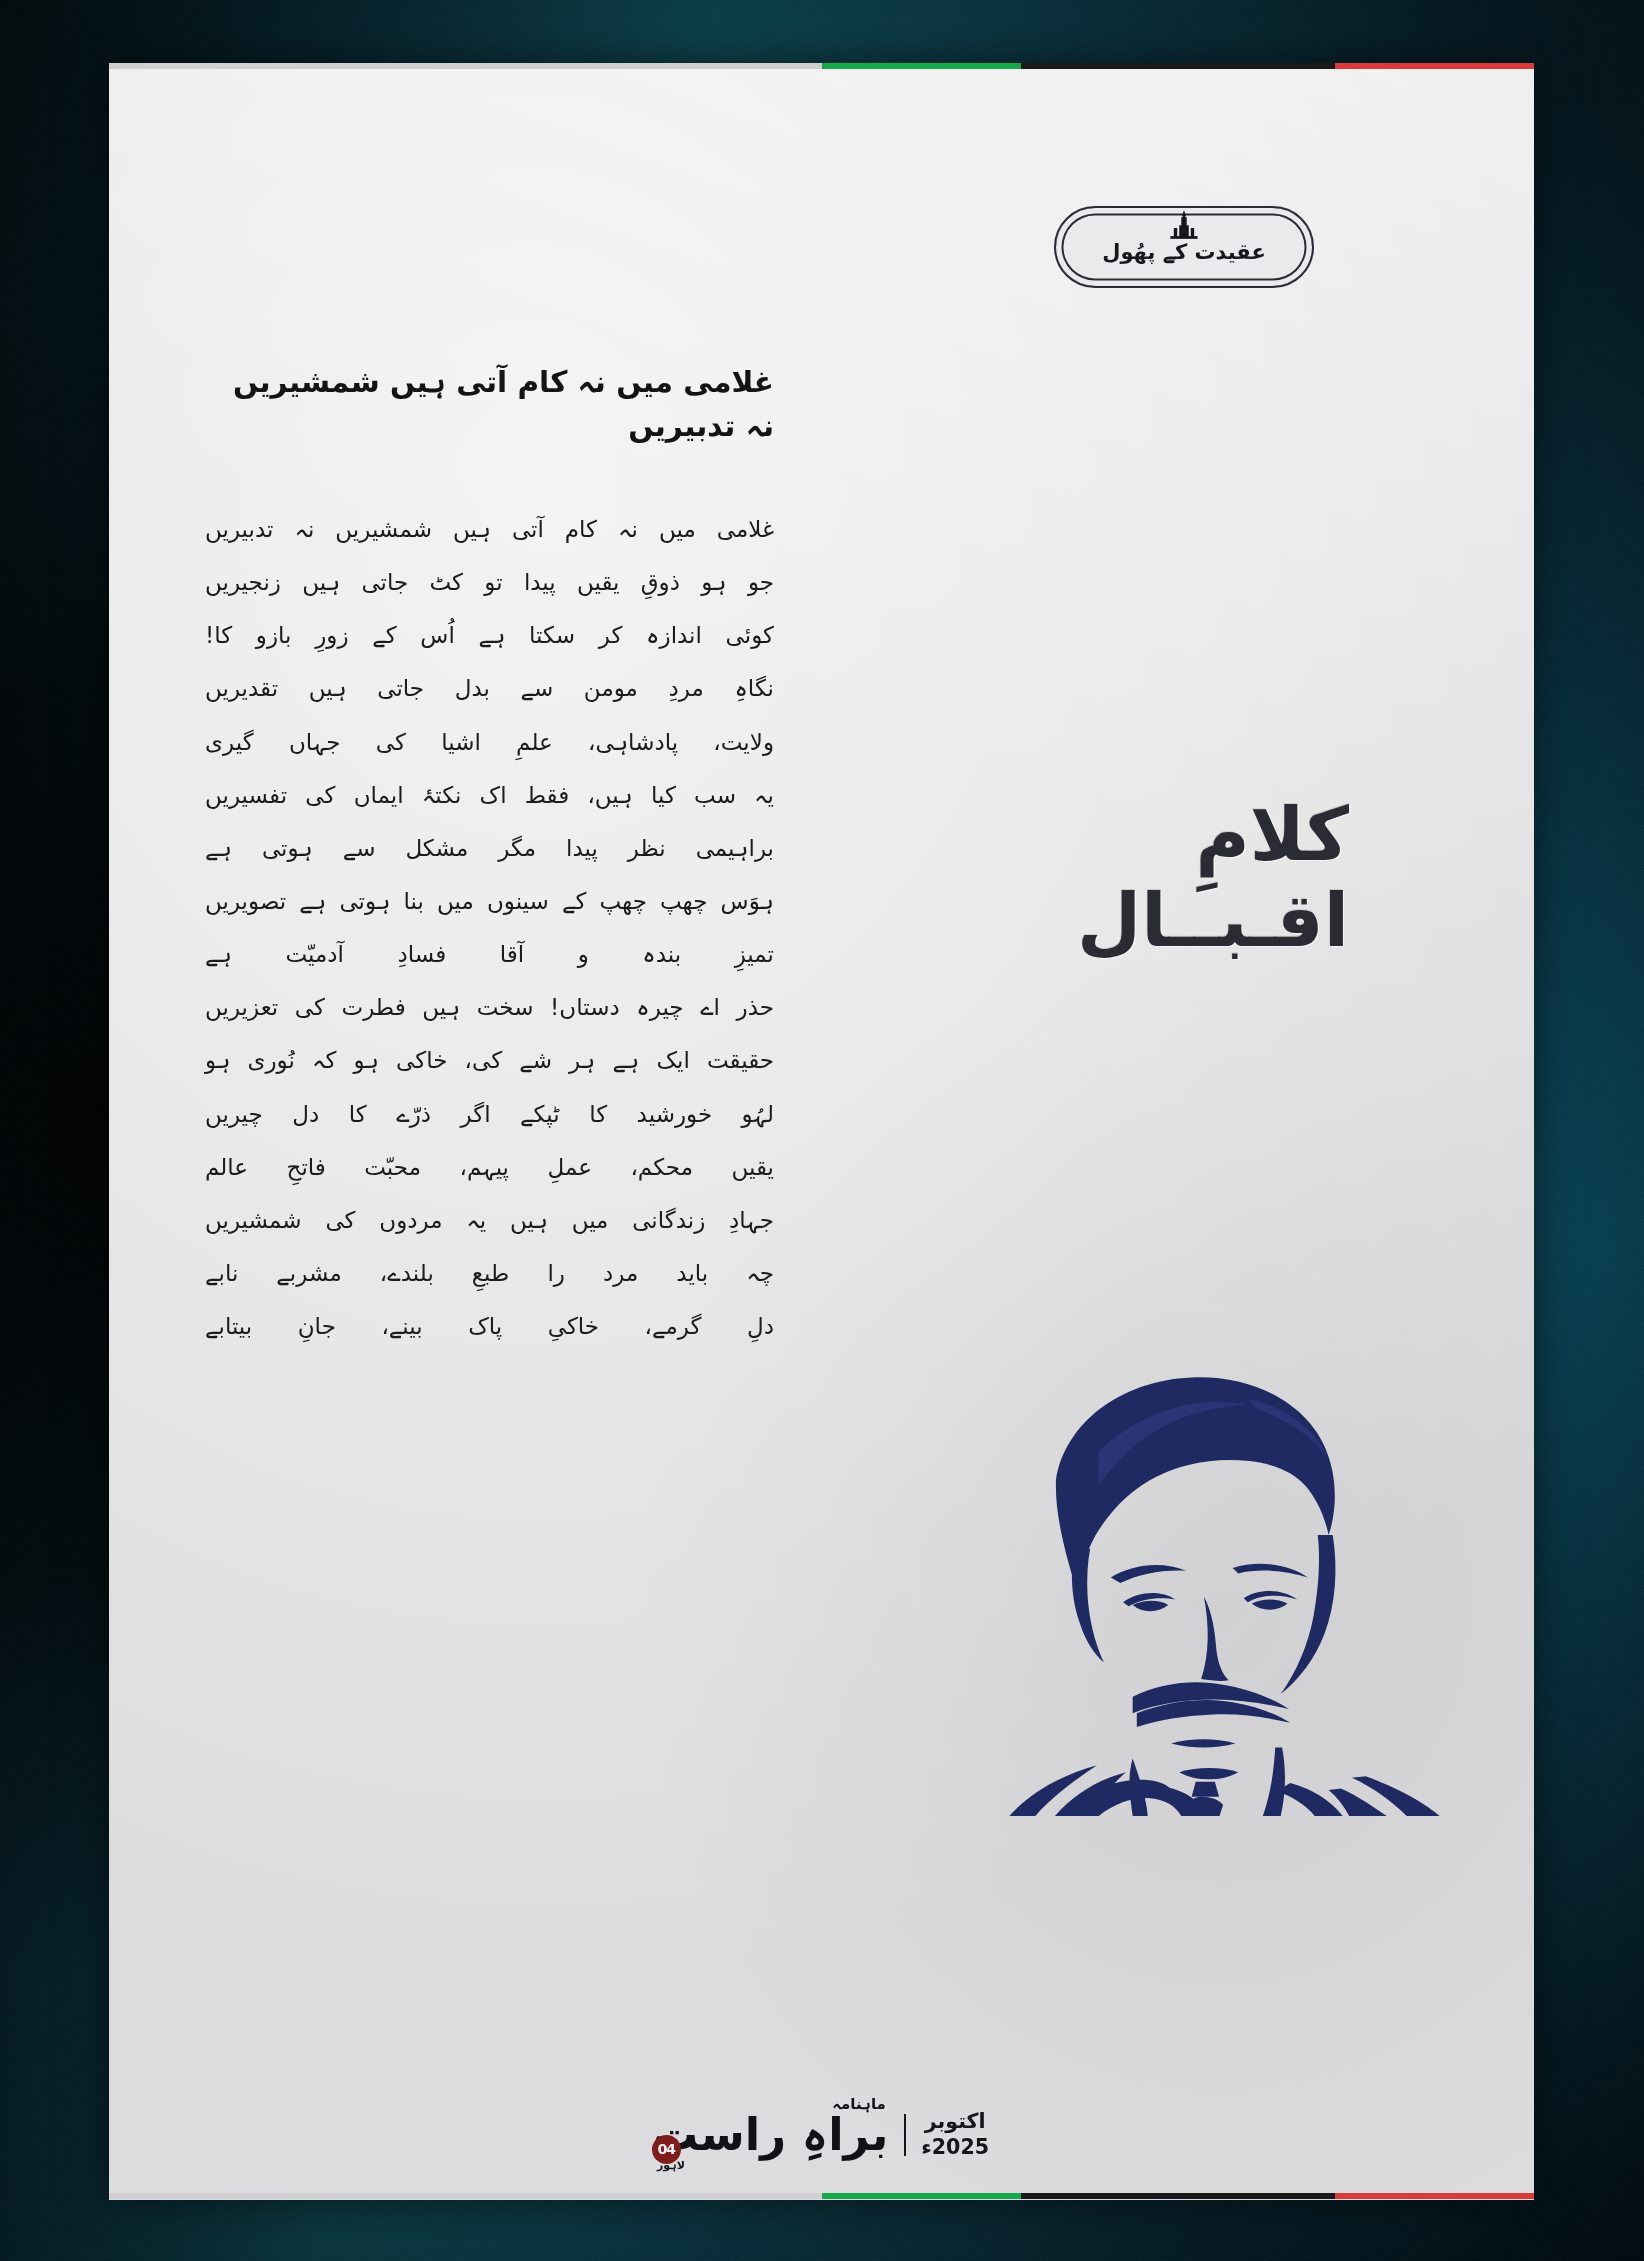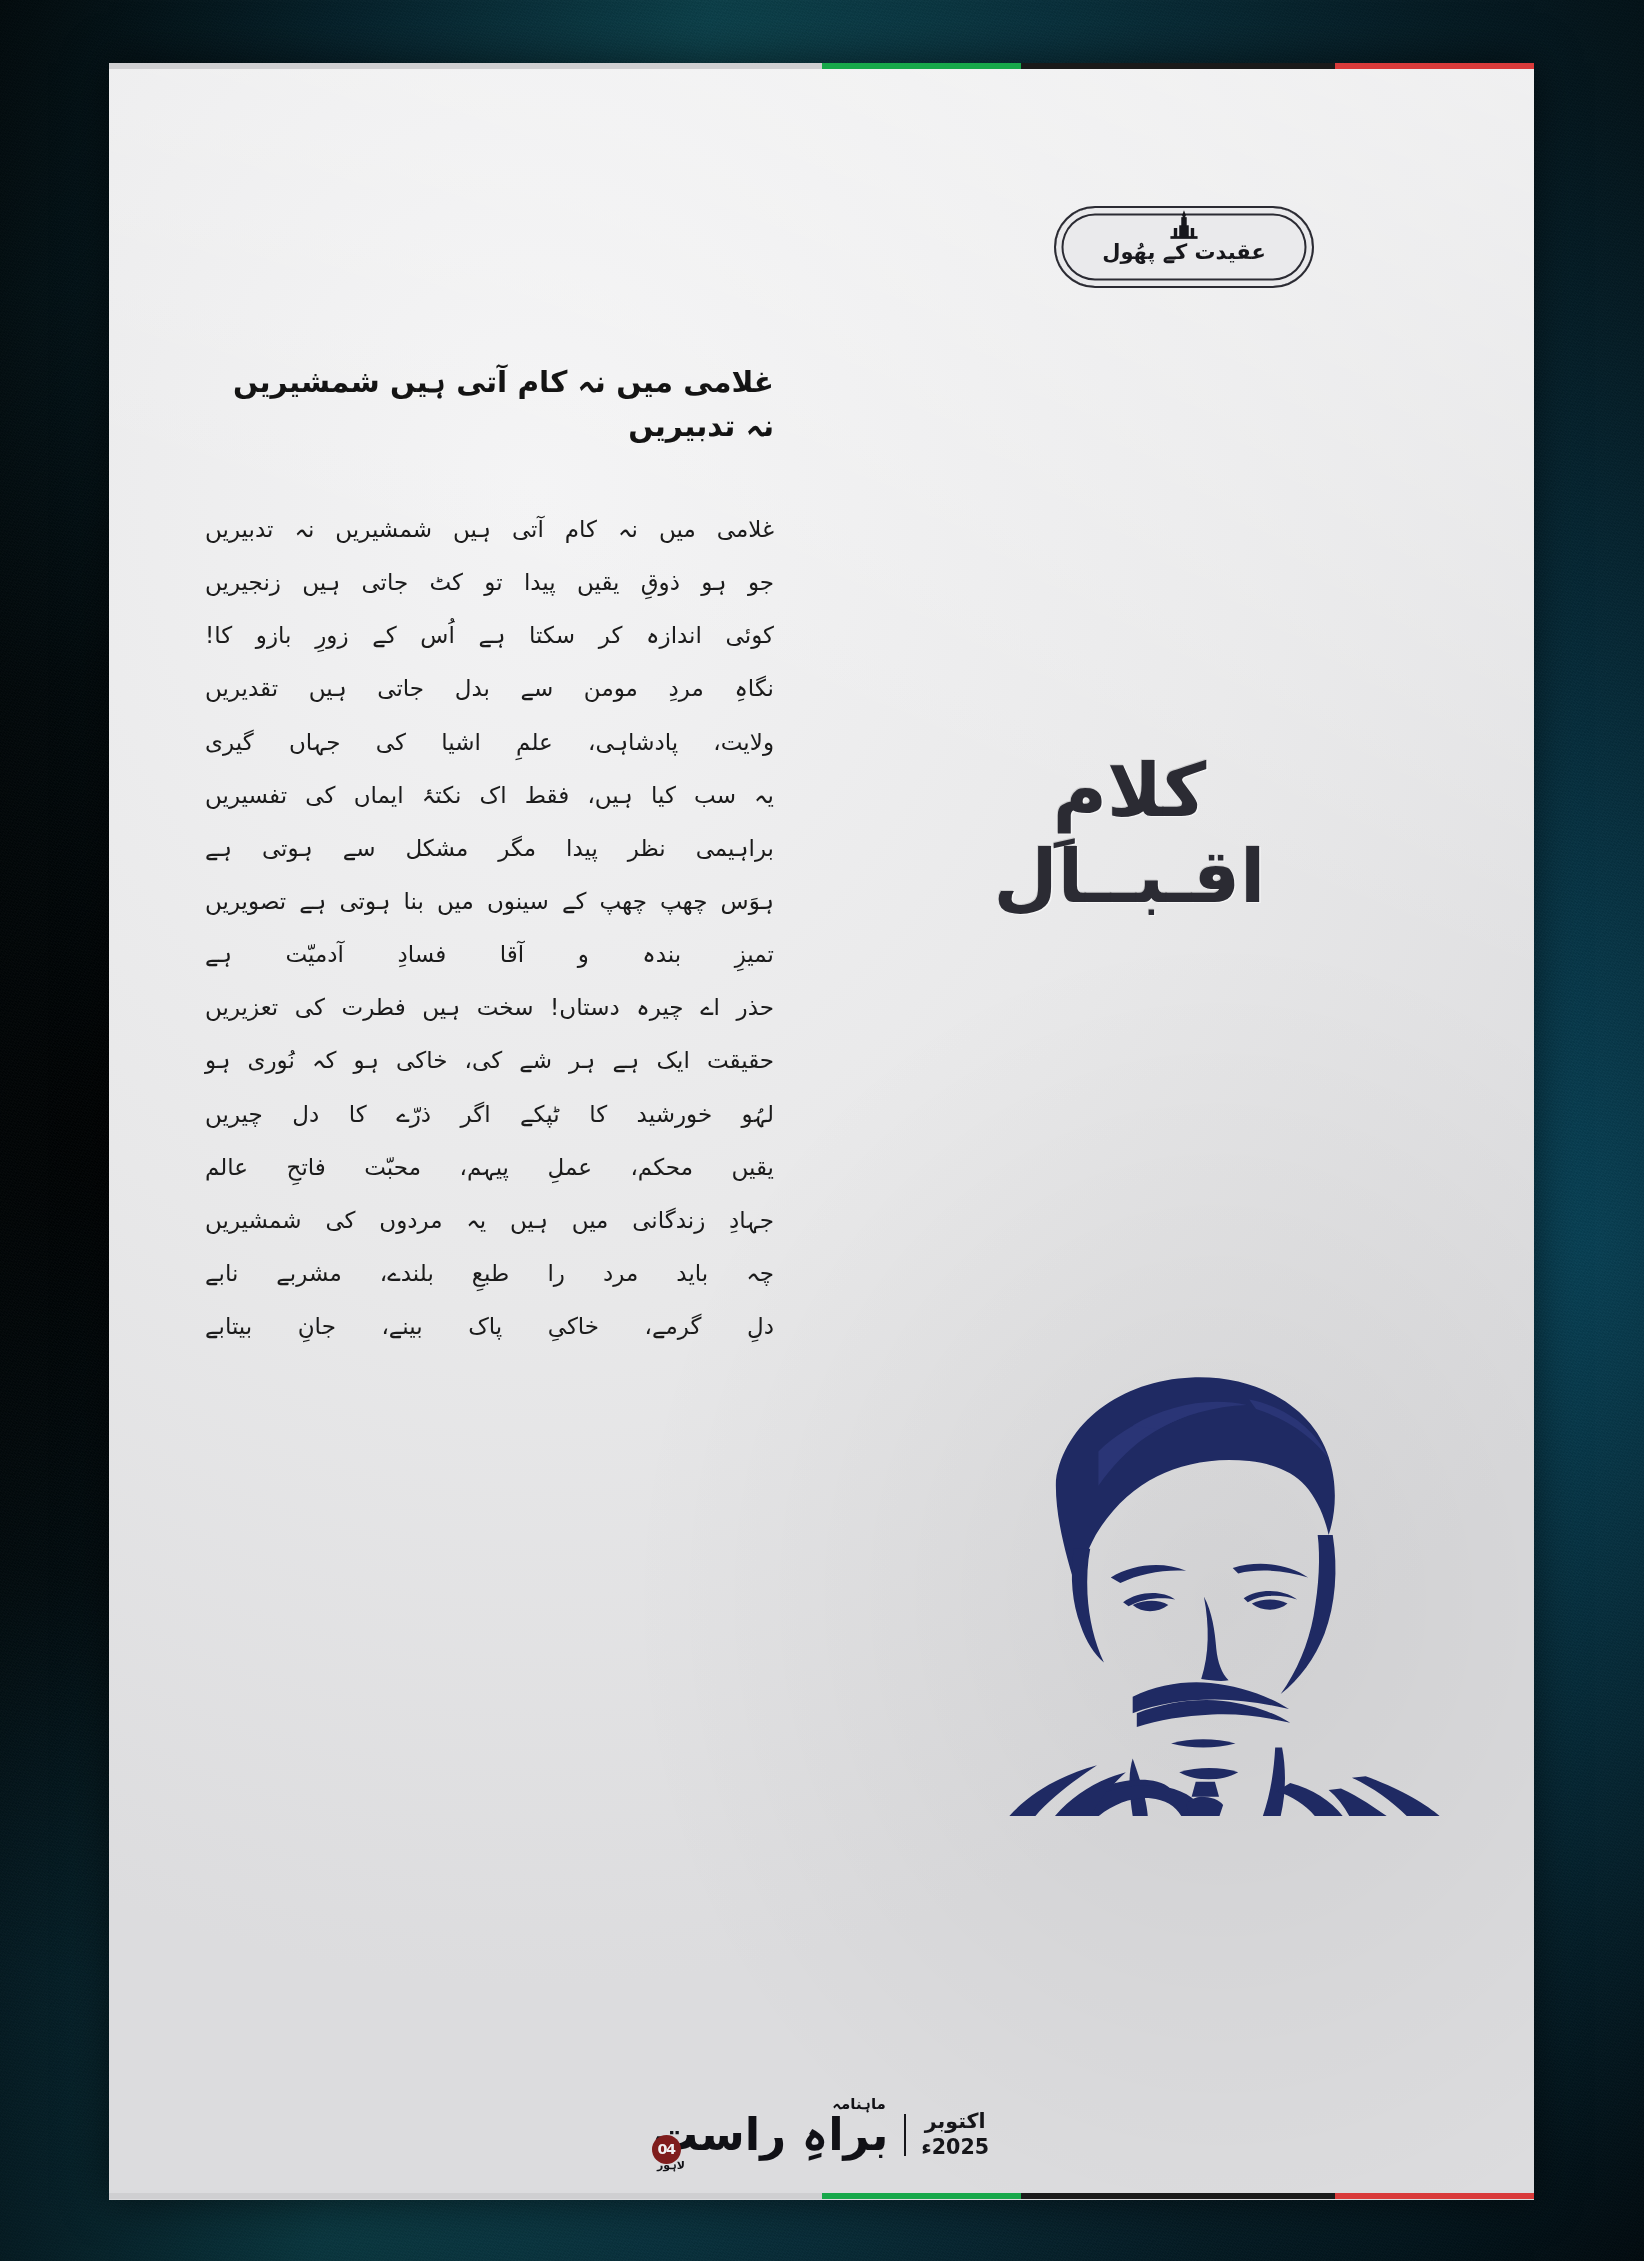--- a/index.html
+++ b/index.html
@@ -171,23 +171,22 @@
     white-space: nowrap;
     text-align: justify;
     text-align-last: justify;
     margin-bottom: 1.4px;
   }
 
   
   .big-title {
     position: absolute;
     left: 911px;
-    top: 747px;
+    top: 791px;
     width: 439px;
-    text-align: center;
     direction: rtl;
     font-family: "DejaVu Sans", "Liberation Sans", sans-serif;
     font-size: 74px;
     font-weight: bold;
     color: #2b2b33;
     letter-spacing: 1.4px;
     text-shadow: 1.4px 1.4px 0 rgba(255,255,255,0.55), -0.7px -0.7px 0 rgba(0,0,0,0.12);
   }
 
   

